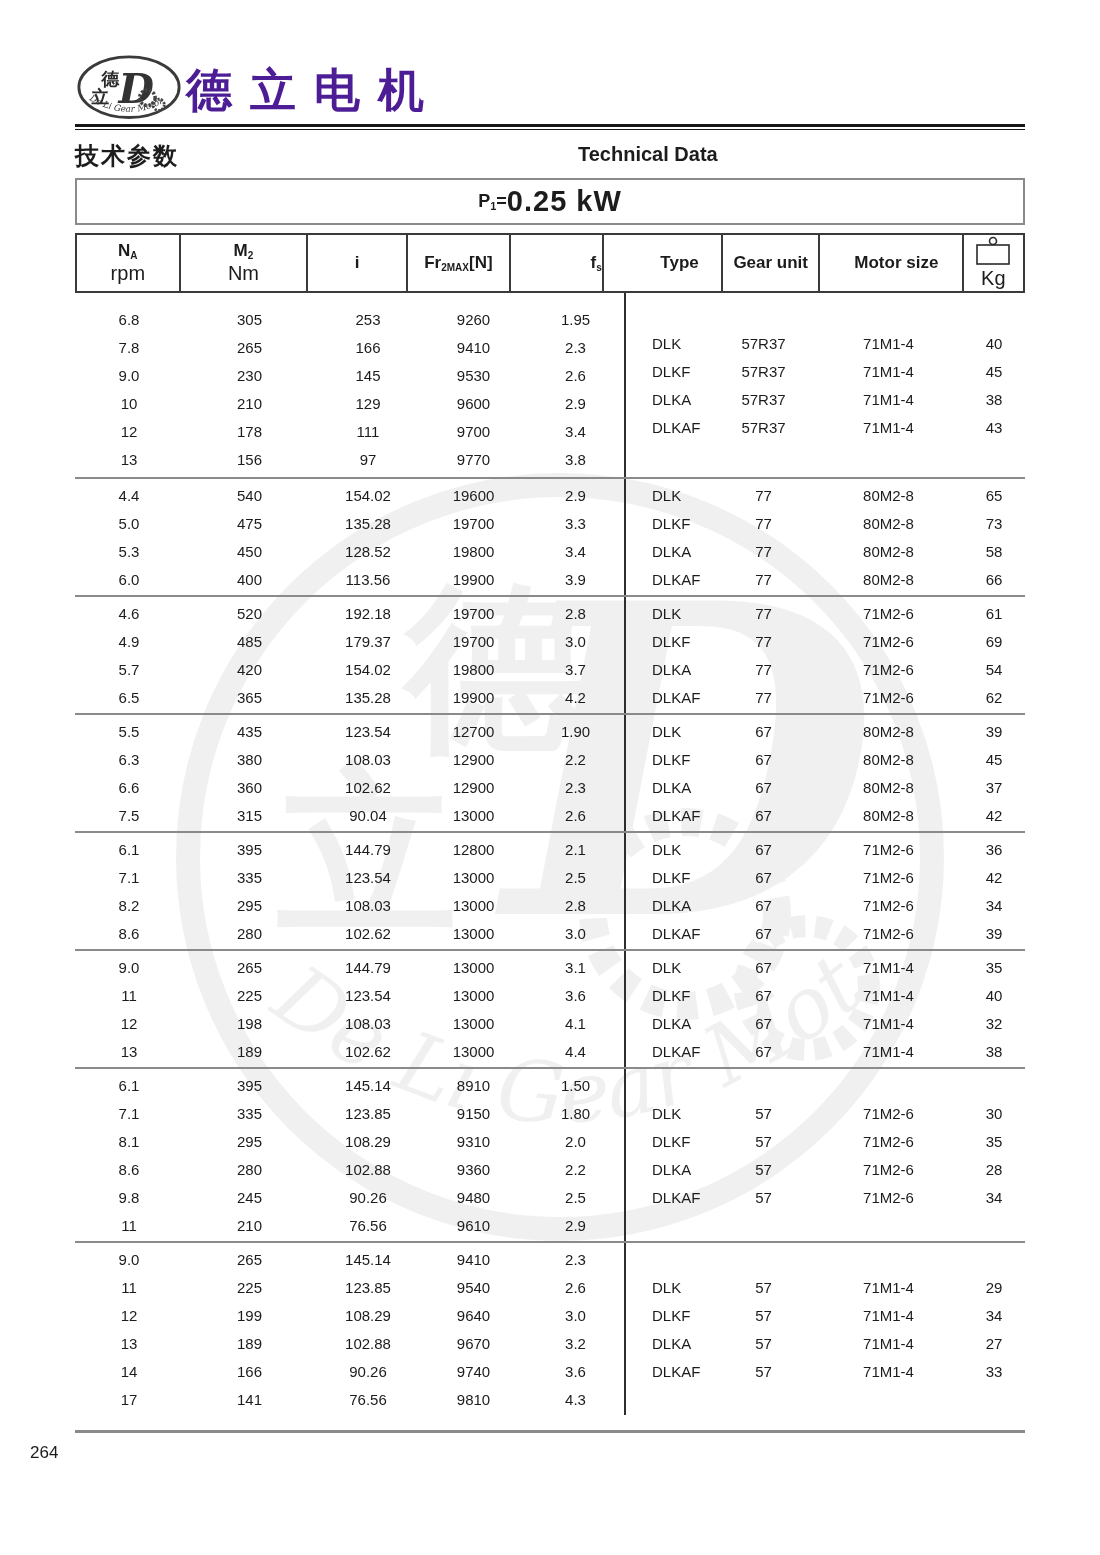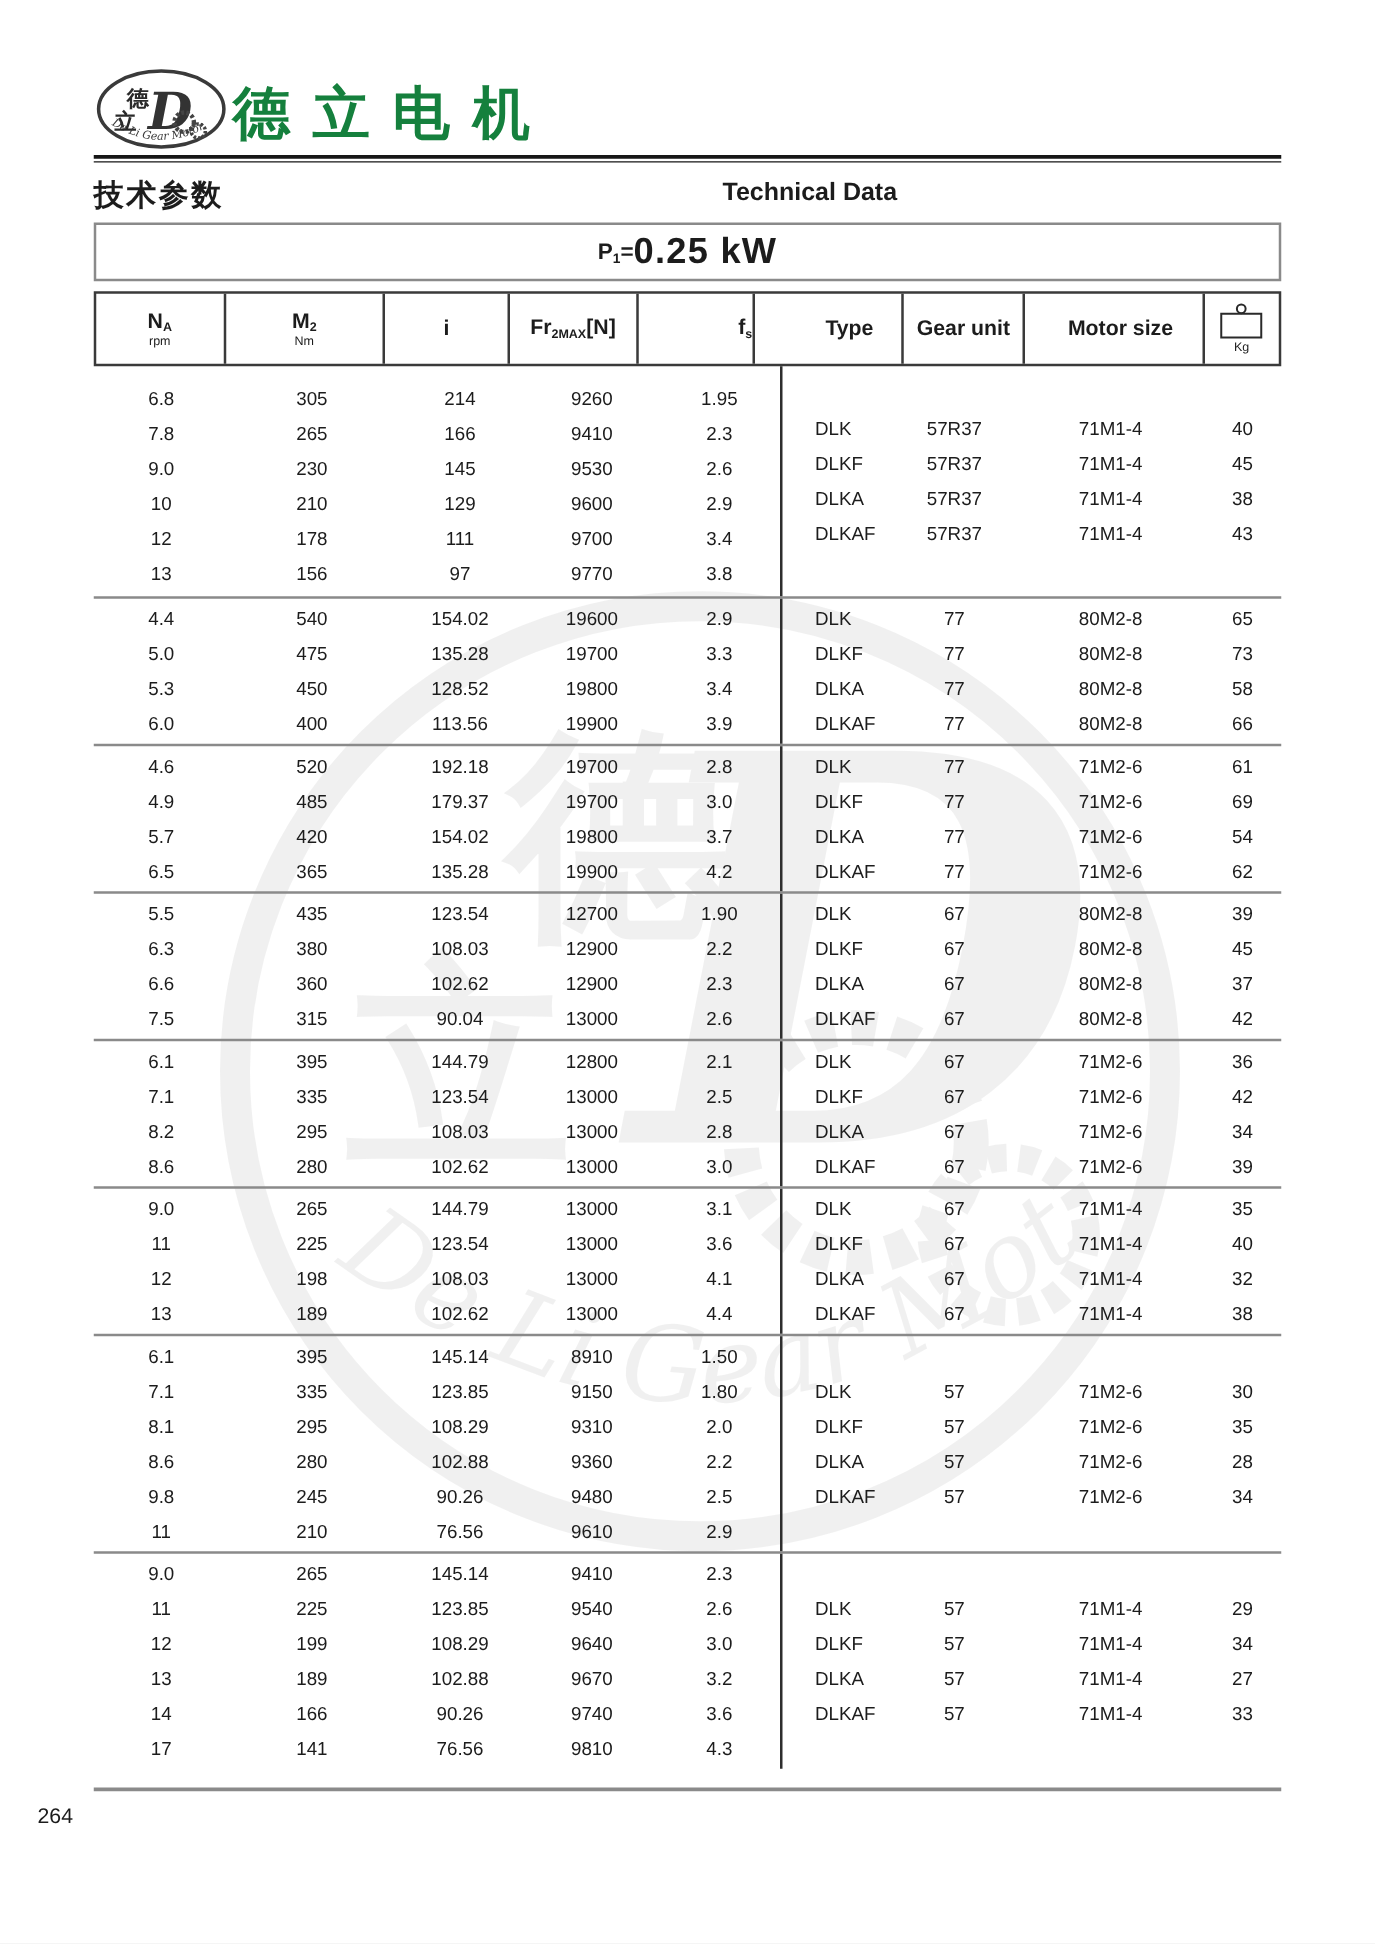--- a/index.html
+++ b/index.html
@@ -12,21 +12,21 @@
   
   .watermark {
     position:absolute; left:165px; top:462px; width:790px; height:790px;
     opacity:0.09; pointer-events:none;
   }
   
   .logo { position:absolute; left:76px; top:54px; }
   .brand {
     position:absolute; left:186px; top:60px;
     font-family:"DejaVu Serif", serif; font-weight:bold;
-    font-size:46px; letter-spacing:18px; color:#15803d; white-space:nowrap;
+    font-size:46px; letter-spacing:18px; color:#4c1d95; white-space:nowrap;
   }
   .head-rule {
     position:absolute; left:75px; top:124px; width:950px; height:6px;
     border-top:3px solid #161616; border-bottom:1px solid #161616;
   }
   .section-cn {
     position:absolute; left:75px; top:140px;
     font-size:24px; font-weight:bold; letter-spacing:2px;
   }
   .section-en {
@@ -46,21 +46,21 @@
     position:absolute; left:75px; top:233px; width:950px; height:60px;
     border:2px solid #3a3a3a; display:flex; background:transparent;
   }
   .th {
     display:flex; flex-direction:column; align-items:center; justify-content:center;
     border-right:2px solid #3a3a3a; height:100%; line-height:1.15;
   }
   .th:last-child { border-right:none; }
   .th .main { font-size:17px; font-weight:bold; }
   .th .main sub { font-size:10px; vertical-align:-3px; }
-  .th .unit { font-size:10px; font-weight:normal; }
+  .th .unit { font-size:20px; font-weight:normal; }
   .w-na{width:108px;} .w-m2{width:133px;text-align:right;} .w-i{width:104px;} .w-fr{width:107px;}
   .w-fs{width:97px;align-items:flex-end;} .w-type{width:89px;margin-left:34px;} .w-gear{width:101px;} .w-motor{width:149px;padding-left:11px;} .w-kg{width:62px;}
   .kg-icon { margin-bottom:1px; }
   
   .data-area { position:absolute; left:75px; top:293px; width:950px; }
   .block { display:flex; border-bottom:2px solid #8a8a8a; }
   .block.last { border-bottom:none; }
   .block .left  { width:549px; padding:2px 0; }
   .block .right { width:401px; border-left:2px solid #2e2e2e;
                   display:flex; flex-direction:column; justify-content:center; padding:2px 0; }
@@ -150,21 +150,21 @@
       <div class="unit">Kg</div>
     </div>
   </div>
 
   <div class="data-area">
       <div class="block">
         <div class="left">
           <div class="row">
             <div class="cell">6.8</div>
             <div class="cell">305</div>
-            <div class="cell">214</div>
+            <div class="cell">253</div>
             <div class="cell">9260</div>
             <div class="cell">1.95</div>
           </div>
           <div class="row">
             <div class="cell">7.8</div>
             <div class="cell">265</div>
             <div class="cell">166</div>
             <div class="cell">9410</div>
             <div class="cell">2.3</div>
           </div>

